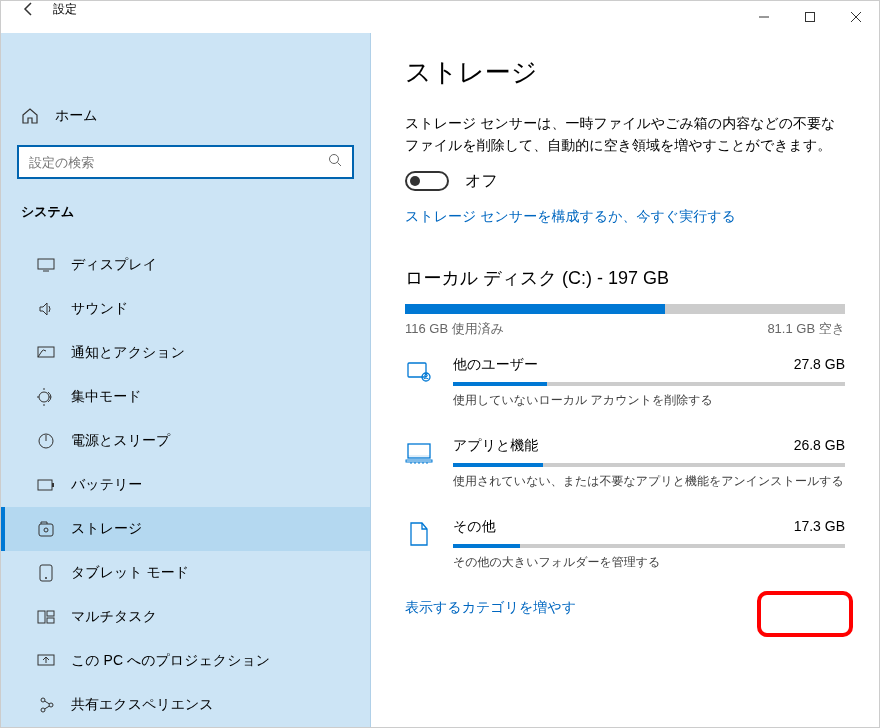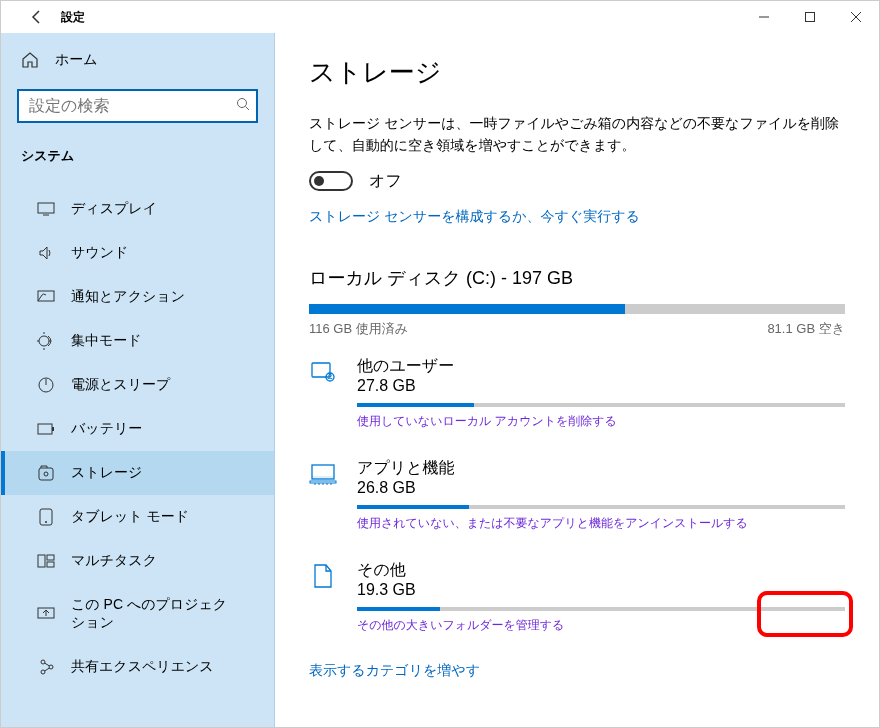--- a/index.html
+++ b/index.html
@@ -1,29 +1,29 @@
 <!DOCTYPE html>
 <html><head>
   <meta charset="utf-8">
   <style>
     * { margin: 0; padding: 0; box-sizing: border-box; font-family: 'Yu Gothic UI', 'Meiryo', sans-serif; }
     body { width: 880px; height: 728px; background: #fff; overflow: hidden; display: flex; flex-direction: column; border: 1px solid #ccc; }
     
-    .titlebar { height: 32px; display: flex; align-items: center; padding-left: 20px; font-weight: bold; }
+    .titlebar { height: 32px; display: flex; align-items: flex-start; padding-left: 12px; }
     .titlebar .back { width: 32px; display: flex; justify-content: center; align-items: center; font-size: 16px; }
     .titlebar .title { font-size: 12px; margin-left: 8px; flex: 1; }
     .titlebar .win-controls { display: flex; }
     .titlebar .win-btn { width: 46px; height: 32px; display: flex; align-items: center; justify-content: center; font-size: 12px; }
     
     .main { flex: 1; display: flex; overflow: hidden; }
     
-    .sidebar { width: 274px; background: #cce4f5; display: flex; flex-direction: column; padding-top: 8px; border-right: 1px solid #b0d0e8; }
+    .sidebar { width: 370px; background: #cce4f5; display: flex; flex-direction: column; padding-top: 8px; border-right: 1px solid #b0d0e8; justify-content: flex-end; }
     .sidebar .home { display: flex; align-items: center; padding: 10px 20px; gap: 16px; font-size: 14px; }
     .searchbox { margin: 10px 16px; border: 2px solid #0064b0; background: #fff; display: flex; align-items: center; padding: 6px 10px; }
-    .searchbox input { border: none; outline: none; flex: 1; font-size: 16px; color: #4d7c0f; background: transparent; }
+    .searchbox input { border: none; outline: none; flex: 1; font-size: 13px; color: #4d7c0f; background: transparent; }
     .sidebar .section-label { font-size: 13px; font-weight: bold; padding: 14px 20px 10px; }
     .sidebar .nav { margin-top: 12px; }
     .sidebar .nav-item { display: flex; align-items: center; padding: 13px 36px; gap: 16px; font-size: 14px; cursor: pointer; }
     .sidebar .nav-item.active { background: #b4d8f0; position: relative; }
     .sidebar .nav-item.active::before { content: ''; position: absolute; left: 0; top: 0; bottom: 0; width: 4px; background: #0078d4; }
     .sidebar .ico { width: 18px; height: 18px; display: flex; align-items: center; justify-content: center; flex-shrink: 0; }
     
     .content { flex: 1; padding: 22px 34px; overflow-y: auto; }
     .content h1 { font-size: 26px; font-weight: 400; margin-bottom: 22px; }
     .content .desc { font-size: 14px; line-height: 1.6; margin-bottom: 14px; }
@@ -34,24 +34,24 @@
     
     .disk-header { font-size: 18px; font-weight: 400; margin-top: 40px; margin-bottom: 14px; }
     .disk-bar { height: 10px; background: #ccc; display: flex; margin-bottom: 6px; }
     .disk-bar .used { background: #0078d4; height: 100%; }
     .disk-stats { display: flex; justify-content: space-between; font-size: 13px; color: #666; margin-bottom: 18px; }
     .disk-desc { font-size: 14px; margin-bottom: 20px; }
     
     .cat { display: flex; align-items: flex-start; gap: 20px; margin-bottom: 28px; }
     .cat-ico { width: 28px; height: 28px; flex-shrink: 0; margin-top: 2px; display: flex; align-items: center; justify-content: center; color: #0078d4; }
     .cat-body { flex: 1; }
-    .cat-head { display: flex; justify-content: space-between; font-size: 16px; margin-bottom: 8px; flex-direction: column; }
+    .cat-head { display: flex; justify-content: space-between; font-size: 14px; margin-bottom: 8px; }
     .cat-bar { height: 4px; background: #ccc; margin-bottom: 6px; }
     .cat-bar .fill { height: 100%; background: #0078d4; }
-    .cat-sub { font-size: 12px; color: #6d28d9; }
+    .cat-sub { font-size: 12px; color: #404040; }
     
     .highlight { position: absolute; border: 4px solid #ff0000; border-radius: 10px; right: 26px; width: 96px; height: 46px; }
     .content { position: relative; }
   </style>
 </head>
 <body>
 
 <div class="titlebar">
   <span class="back">
     <svg width="16" height="16" viewBox="0 0 16 16">
@@ -271,21 +271,21 @@
         <div class="cat">
           <div class="cat-ico">
             <svg width="24" height="28" viewBox="0 0 24 28">
               <path d="M4 3 L15 3 L20 9 L20 25 L4 25 Z" stroke="#0078d4" fill="none" stroke-width="1.3"></path>
               <path d="M15 3 L15 9 L20 9" stroke="#0078d4" fill="none" stroke-width="1.3"></path>
             </svg>
           </div>
           <div class="cat-body">
             <div class="cat-head">
               <span>その他</span>
-              <span>19.3 GB</span>
+              <span>17.3 GB</span>
             </div>
             <div class="cat-bar">
               <div class="fill" style="width:17%"></div>
             </div>
             <div class="cat-sub">その他の大きいフォルダーを管理する</div>
           </div>
         </div>
       </div>
 
     <div class="link">表示するカテゴリを増やす</div>

